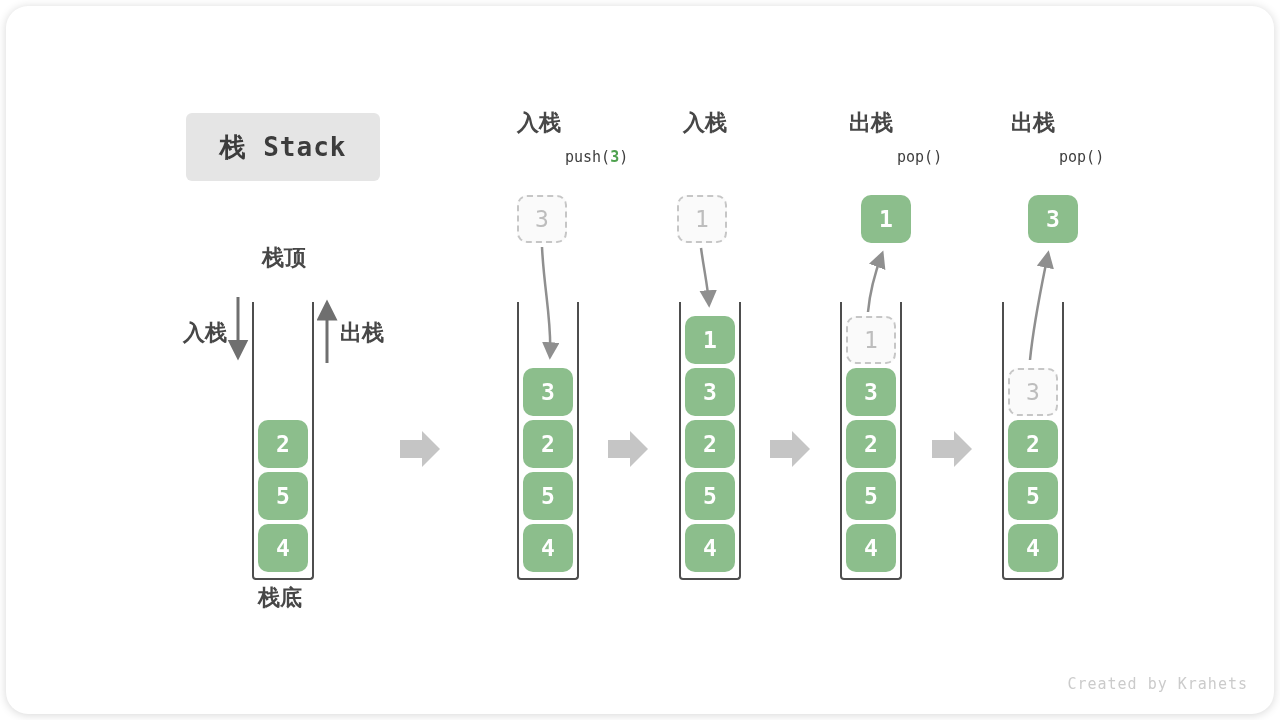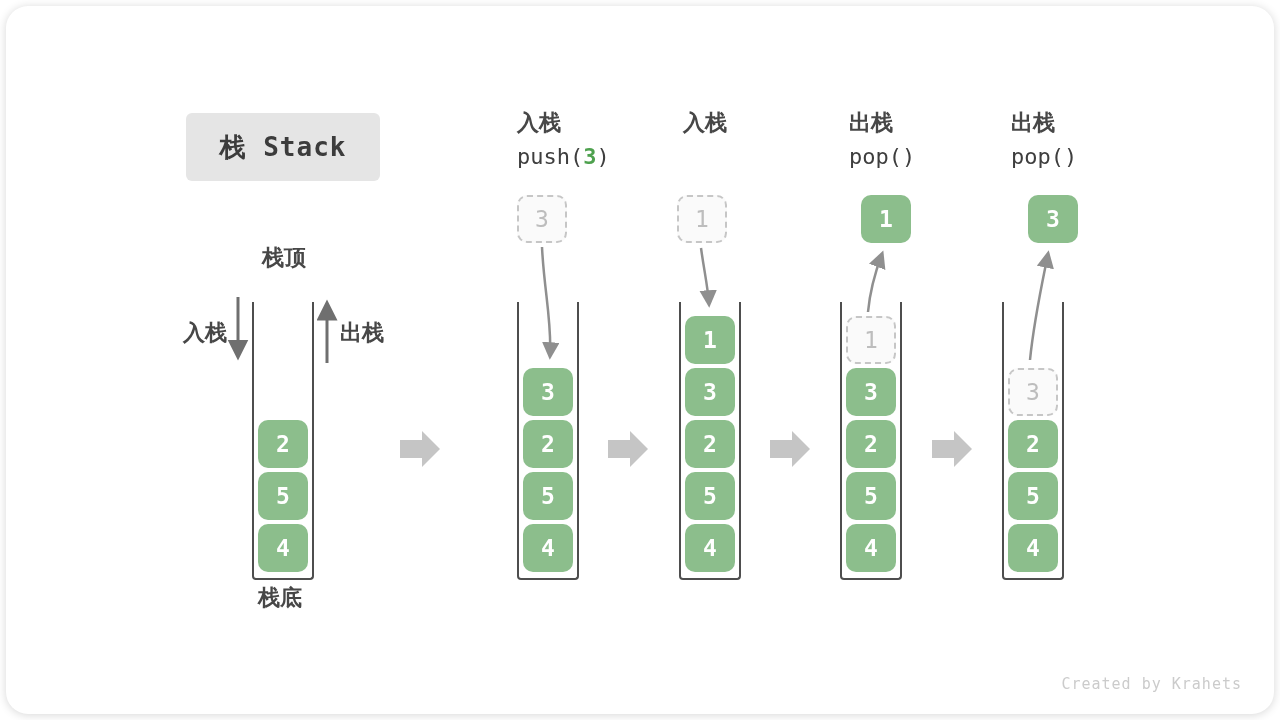--- a/index.html
+++ b/index.html
@@ -21,21 +21,21 @@
     display: flex; align-items: center; justify-content: center;
     font-family: "DejaVu Sans Mono", "Liberation Mono", monospace;
     font-size: 26px; font-weight: 700; color: #3C3C3C; letter-spacing: 1px;
   }
 
   
   .op-header { top: 106px; width: 160px; color: #474747; }
   .op-header .op-name { font-size: 22px; font-weight: 700; line-height: 34px; }
   .op-header .op-code {
     font-family: "DejaVu Sans Mono", "Liberation Mono", monospace;
-    font-size: 22px; font-weight: 500; color: #3E3E3E; line-height: 34px;
+    font-size: 15px; font-weight: 500; color: #3E3E3E; line-height: 34px; margin-left: 48px;
   }
   .op-header .op-arg { color: #4EA14E; font-weight: 700; }
 
   
   .cell {
     width: 50px; height: 48px; border-radius: 10px;
     background: #8CBE8C; color: #ffffff;
     font-family: "DejaVu Sans Mono", "Liberation Mono", monospace;
     font-size: 23px; font-weight: 700;
     display: flex; align-items: center; justify-content: center;
@@ -61,21 +61,21 @@
   .slot2 { bottom: 110px; }
   .slot3 { bottom: 162px; }
   .slot4 { bottom: 214px; }
 
   
   .zh-label { font-size: 22px; font-weight: 700; color: #474747; white-space: nowrap; }
 
   .svg-overlay { position: absolute; left: 0; top: 0; width: 1280px; height: 720px; pointer-events: none; }
 
   .footer {
-    right: 38px; top: 675px;
+    right: 32px; top: 675px;
     font-family: "DejaVu Sans Mono", "Liberation Mono", monospace;
     font-size: 15px; color: #CBCBCB; letter-spacing: 1px;
   }
 </style>
 </head>
 <body>
 
 <div class="card"></div>
 
 <div class="abs title-box">栈 Stack</div>

